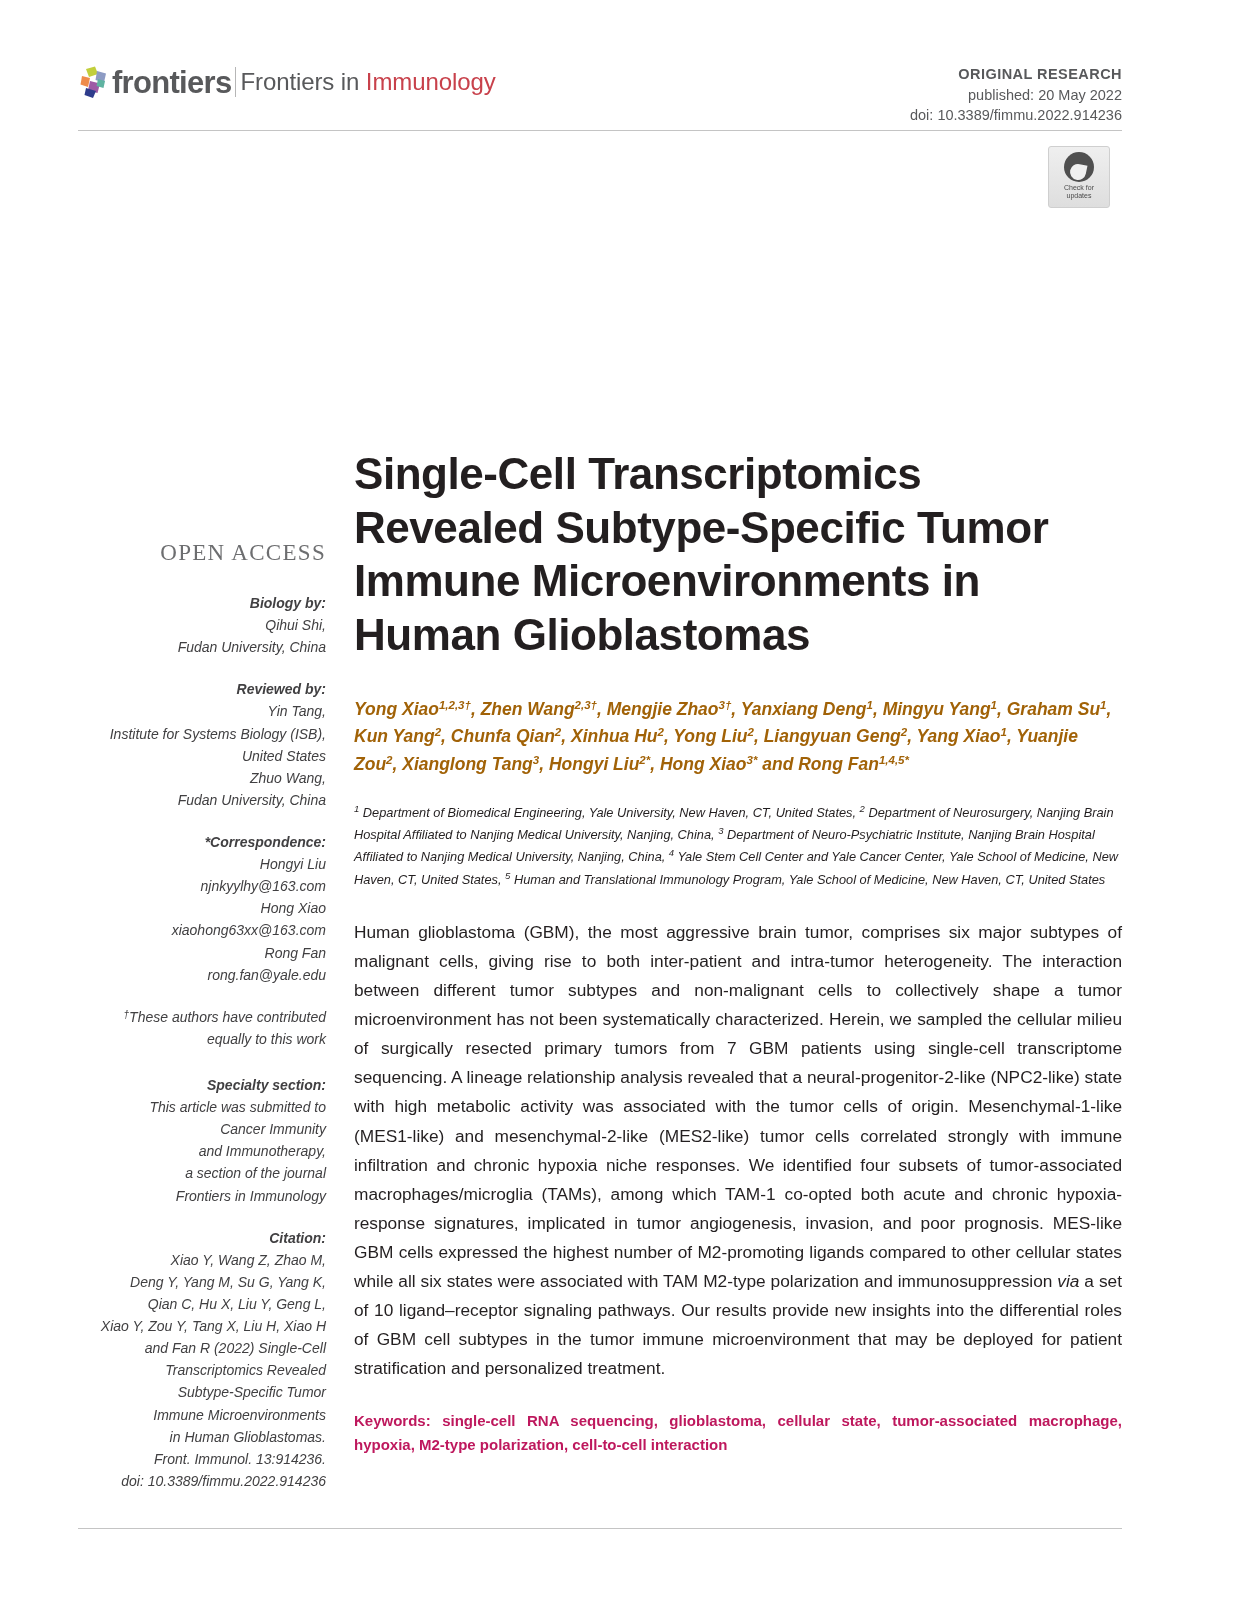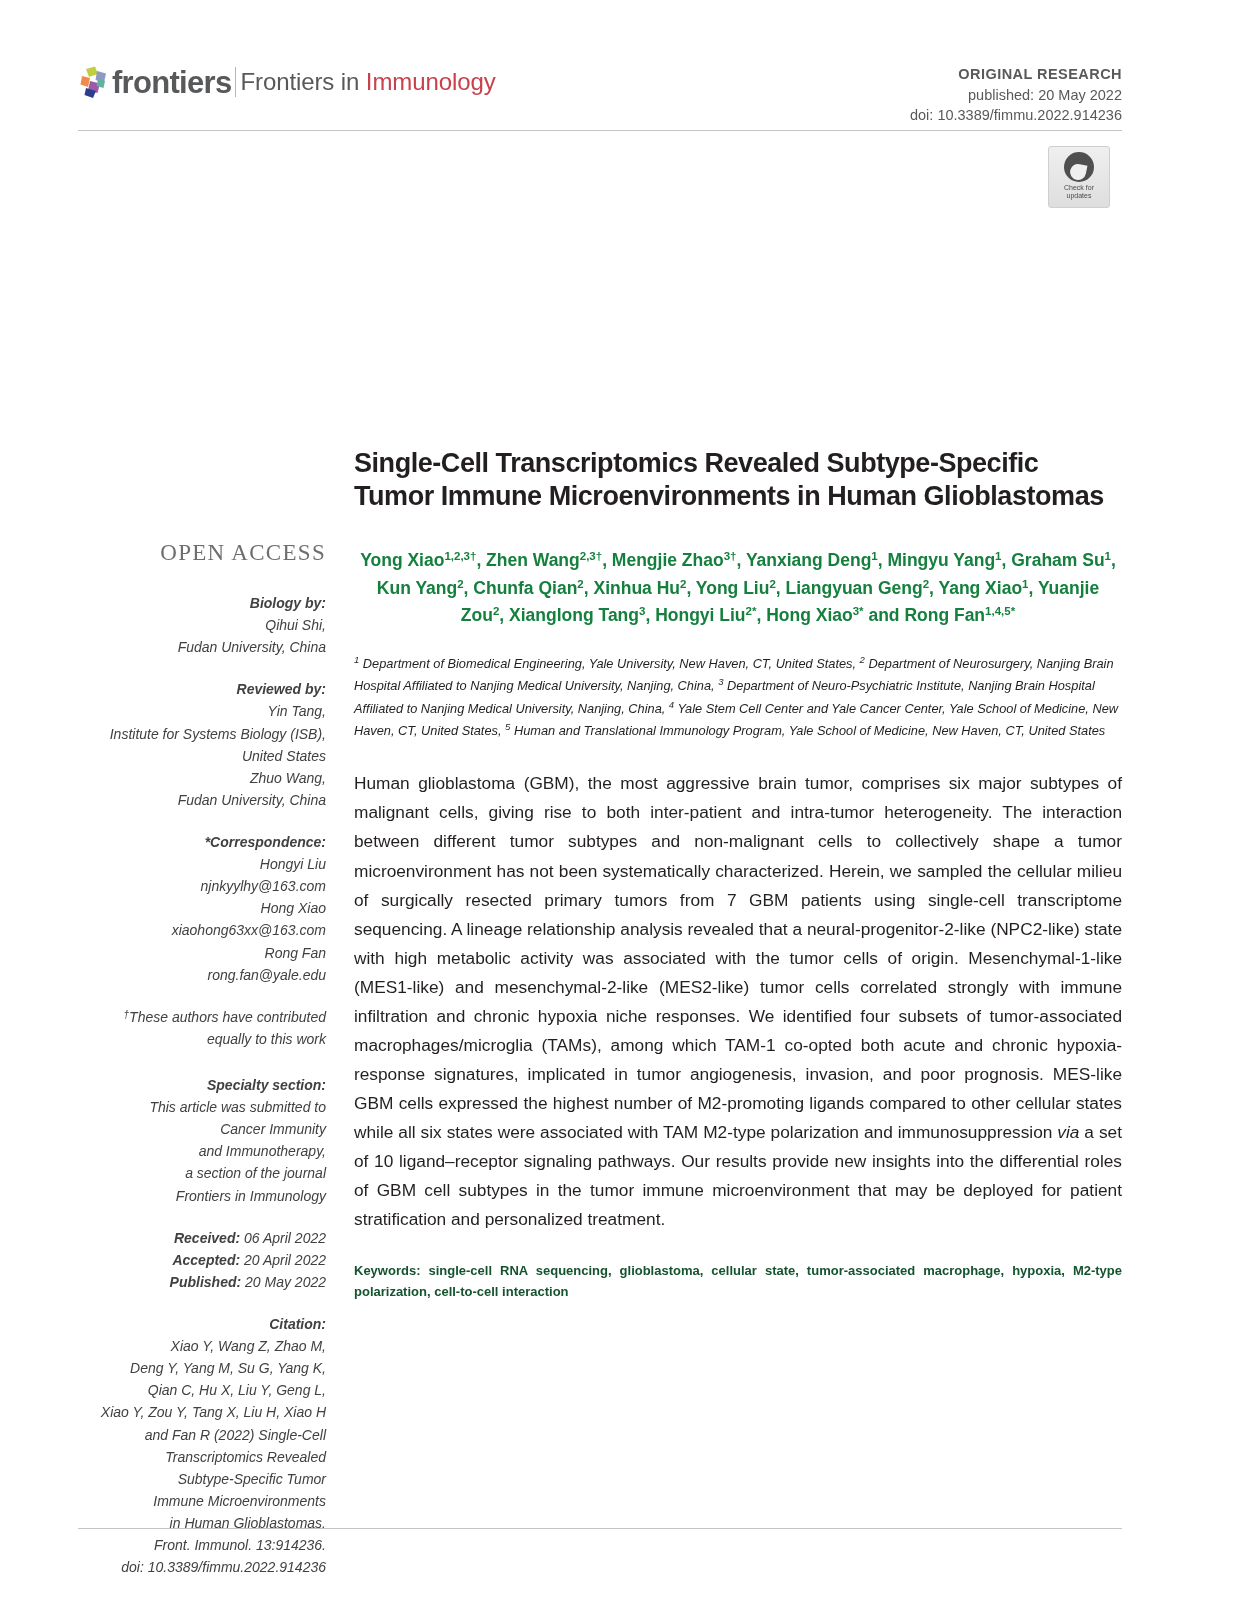--- a/index.html
+++ b/index.html
@@ -161,58 +161,58 @@
   .sb-note .dag { vertical-align: 0.42em; font-size: 10px; }
 
   
   .main {
     position: absolute;
     left: 354px;
     top: 447px;
     width: 768px;
   }
   .art-title {
-    font-size: 27px;
+    font-size: 44px;
     font-weight: bold;
     line-height: 1.22;
     letter-spacing: -0.45px;
     color: #231f20;
     margin: 0 0 34px 0;
   }
   .authors {
     font-size: 17.5px;
     font-weight: bold;
+    font-style: italic;
     line-height: 1.58;
-    color: #15803d;
+    color: #a16207;
     margin-bottom: 22px;
-    text-align: center;
   }
   .authors sup { font-size: 11.5px; font-weight: bold; vertical-align: 0.5em; }
   .affil {
     font-size: 12.8px;
     font-style: italic;
     line-height: 1.63;
     color: #231f20;
     margin-bottom: 28px;
   }
   .affil sup { font-size: 9.5px; vertical-align: 0.48em; font-style: italic; }
   .abstract {
     font-size: 17.3px;
     line-height: 1.68;
     text-align: justify;
     color: #231f20;
     margin-bottom: 26px;
   }
   .abstract em { font-style: italic; }
   .keywords {
-    font-size: 13px;
+    font-size: 15px;
     font-weight: bold;
     line-height: 1.62;
     text-align: justify;
-    color: #14532d;
+    color: #be185d;
   }
 
   
   .rule-bottom {
     position: absolute;
     left: 78px;
     top: 1528px;
     width: 1044px;
     height: 1px;
     background: #c4c4c4;
@@ -307,25 +307,20 @@
 
     <div class="sb-block">
       <div class="hd">Specialty section:</div>
       <div class="ln">This article was submitted to</div>
       <div class="ln">Cancer Immunity</div>
       <div class="ln">and Immunotherapy,</div>
       <div class="ln">a section of the journal</div>
       <div class="ln">Frontiers in Immunology</div>
     </div>
 
-    <div class="sb-block">
-      <div class="ln"><span class="sb-inline-hd">Received:</span> <span>06 April 2022</span></div>
-      <div class="ln"><span class="sb-inline-hd">Accepted:</span> <span>20 April 2022</span></div>
-      <div class="ln"><span class="sb-inline-hd">Published:</span> <span>20 May 2022</span></div>
-    </div>
 
     <div class="sb-block">
       <div class="hd">Citation:</div>
       <div class="ln">Xiao Y, Wang Z, Zhao M,</div>
       <div class="ln">Deng Y, Yang M, Su G, Yang K,</div>
       <div class="ln">Qian C, Hu X, Liu Y, Geng L,</div>
       <div class="ln">Xiao Y, Zou Y, Tang X, Liu H, Xiao H</div>
       <div class="ln">and Fan R (2022) Single-Cell</div>
       <div class="ln">Transcriptomics Revealed</div>
       <div class="ln">Subtype-Specific Tumor</div>

